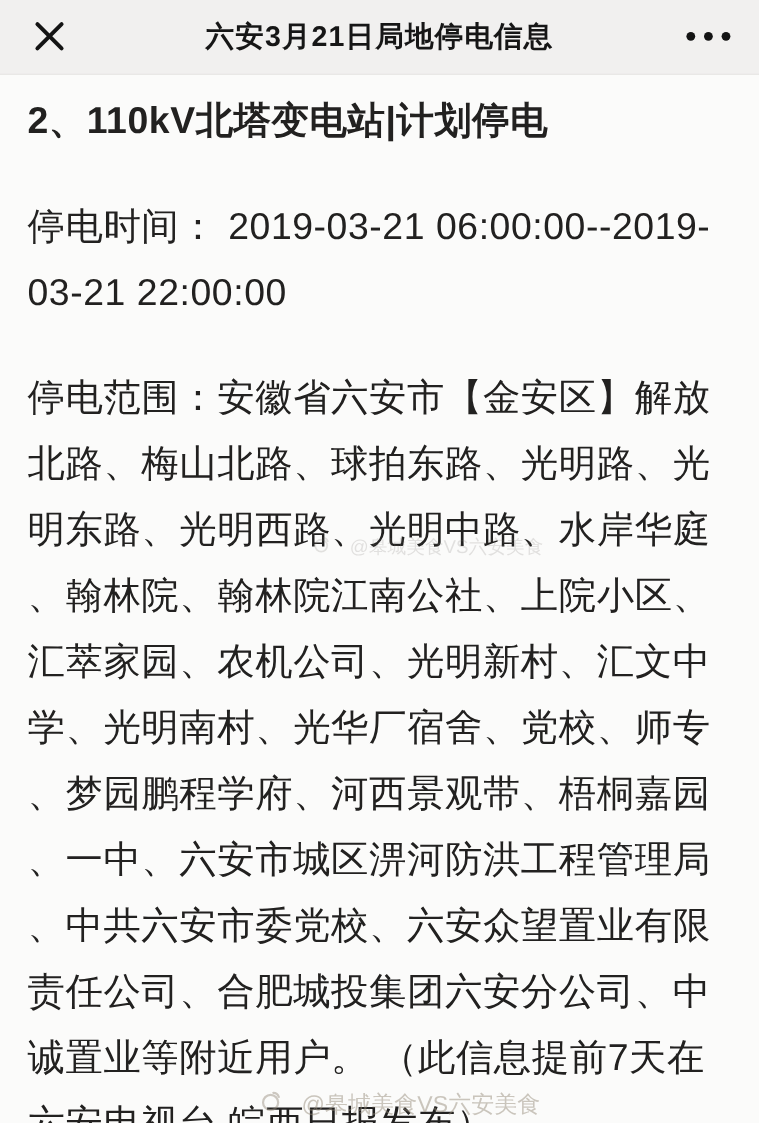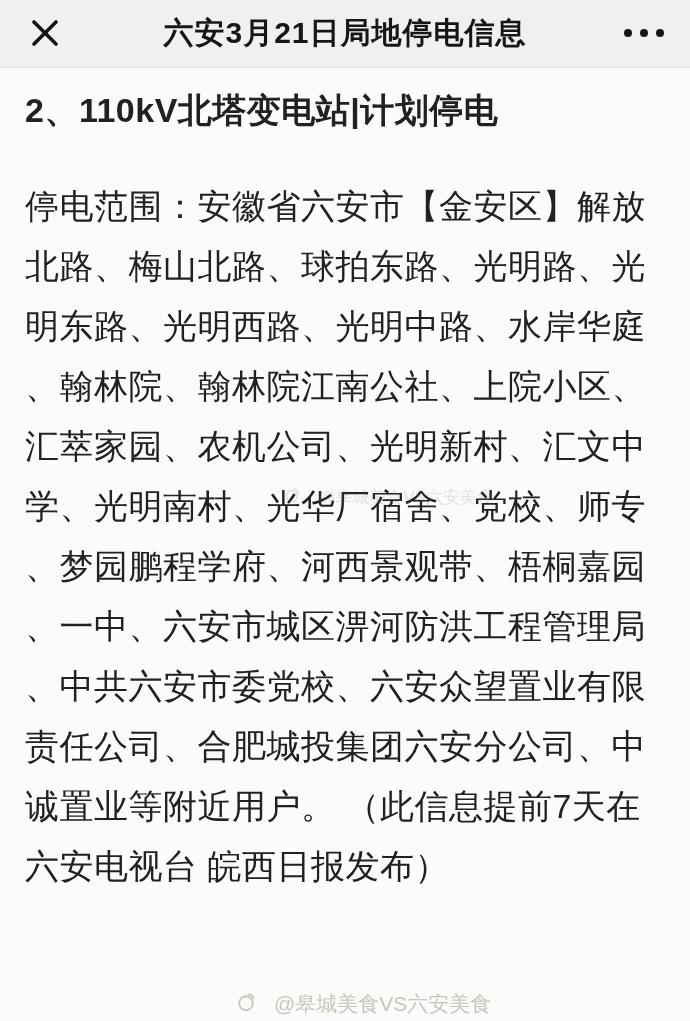--- a/index.html
+++ b/index.html
@@ -28,21 +28,21 @@
     left: 18px; top: 6px;
     width: 54px; height: 54px;
     display: flex; align-items: center; justify-content: center;
     background: transparent; border: none; padding: 0;
     cursor: pointer;
   }
   .close-btn svg { display: block; }
   .topbar-title {
     flex: 1;
     text-align: center;
-    font-size: 30px;
+    font-size: 26px;
     font-weight: 600;
     letter-spacing: 1px;
     color: #161616;
     padding: 0 80px;
     white-space: nowrap;
     overflow: hidden;
   }
   .more-btn {
     position: absolute;
     right: 16px; top: 10px;
@@ -117,20 +117,21 @@
       <span style="display:flex;gap:8px;">
         <span class="dot"></span>
           <span class="dot"></span>
           <span class="dot"></span>
       </span>
     </button>
   </div>
 
   <div class="article">
     <p class="heading">2、110kV北塔变电站|计划停电</p>
+    <p class="para">停电时间： 2019-03-21 06:00:00--2019-03-21 22:00:00</p>
     <p class="para">停电范围：安徽省六安市【金安区】解放北路、梅山北路、球拍东路、光明路、光明东路、光明西路、光明中路、水岸华庭、翰林院、翰林院江南公社、上院小区、汇萃家园、农机公司、光明新村、汇文中学、光明南村、光华厂宿舍、党校、师专、梦园鹏程学府、河西景观带、梧桐嘉园、一中、六安市城区淠河防洪工程管理局、中共六安市委党校、六安众望置业有限责任公司、合肥城投集团六安分公司、中诚置业等附近用户。 （此信息提前7天在六安电视台 皖西日报发布）</p>
   </div>
 
   <div class="watermark watermark-middle">
     <span>
       <svg width="16" height="16" viewBox="0 0 16 16">
         <circle cx="8" cy="9" r="5.5" fill="none" stroke="#7d7872" stroke-width="1.6"></circle>
         <path d="M10 2 q3 0 4 3" fill="none" stroke="#7d7872" stroke-width="1.6" stroke-linecap="round"></path>
       </svg>
     </span>

